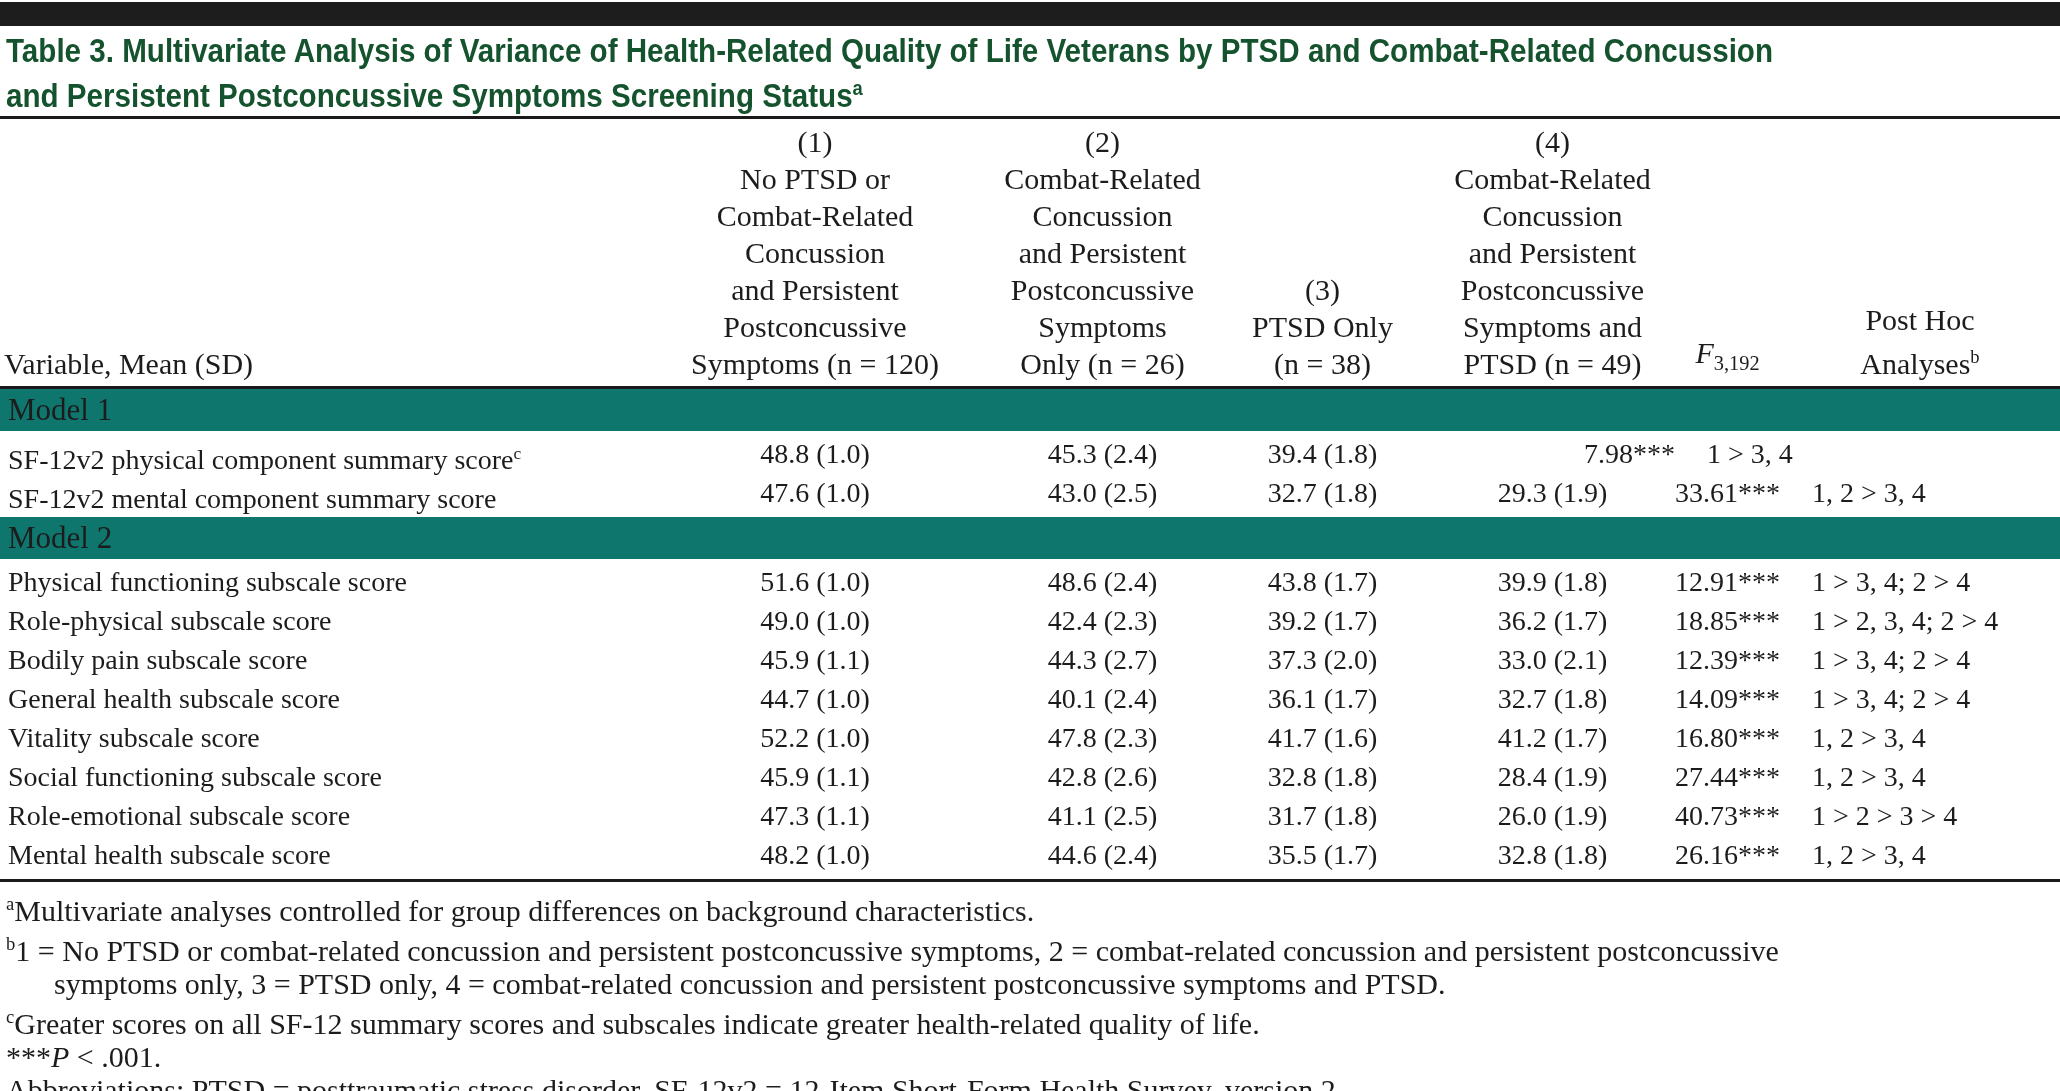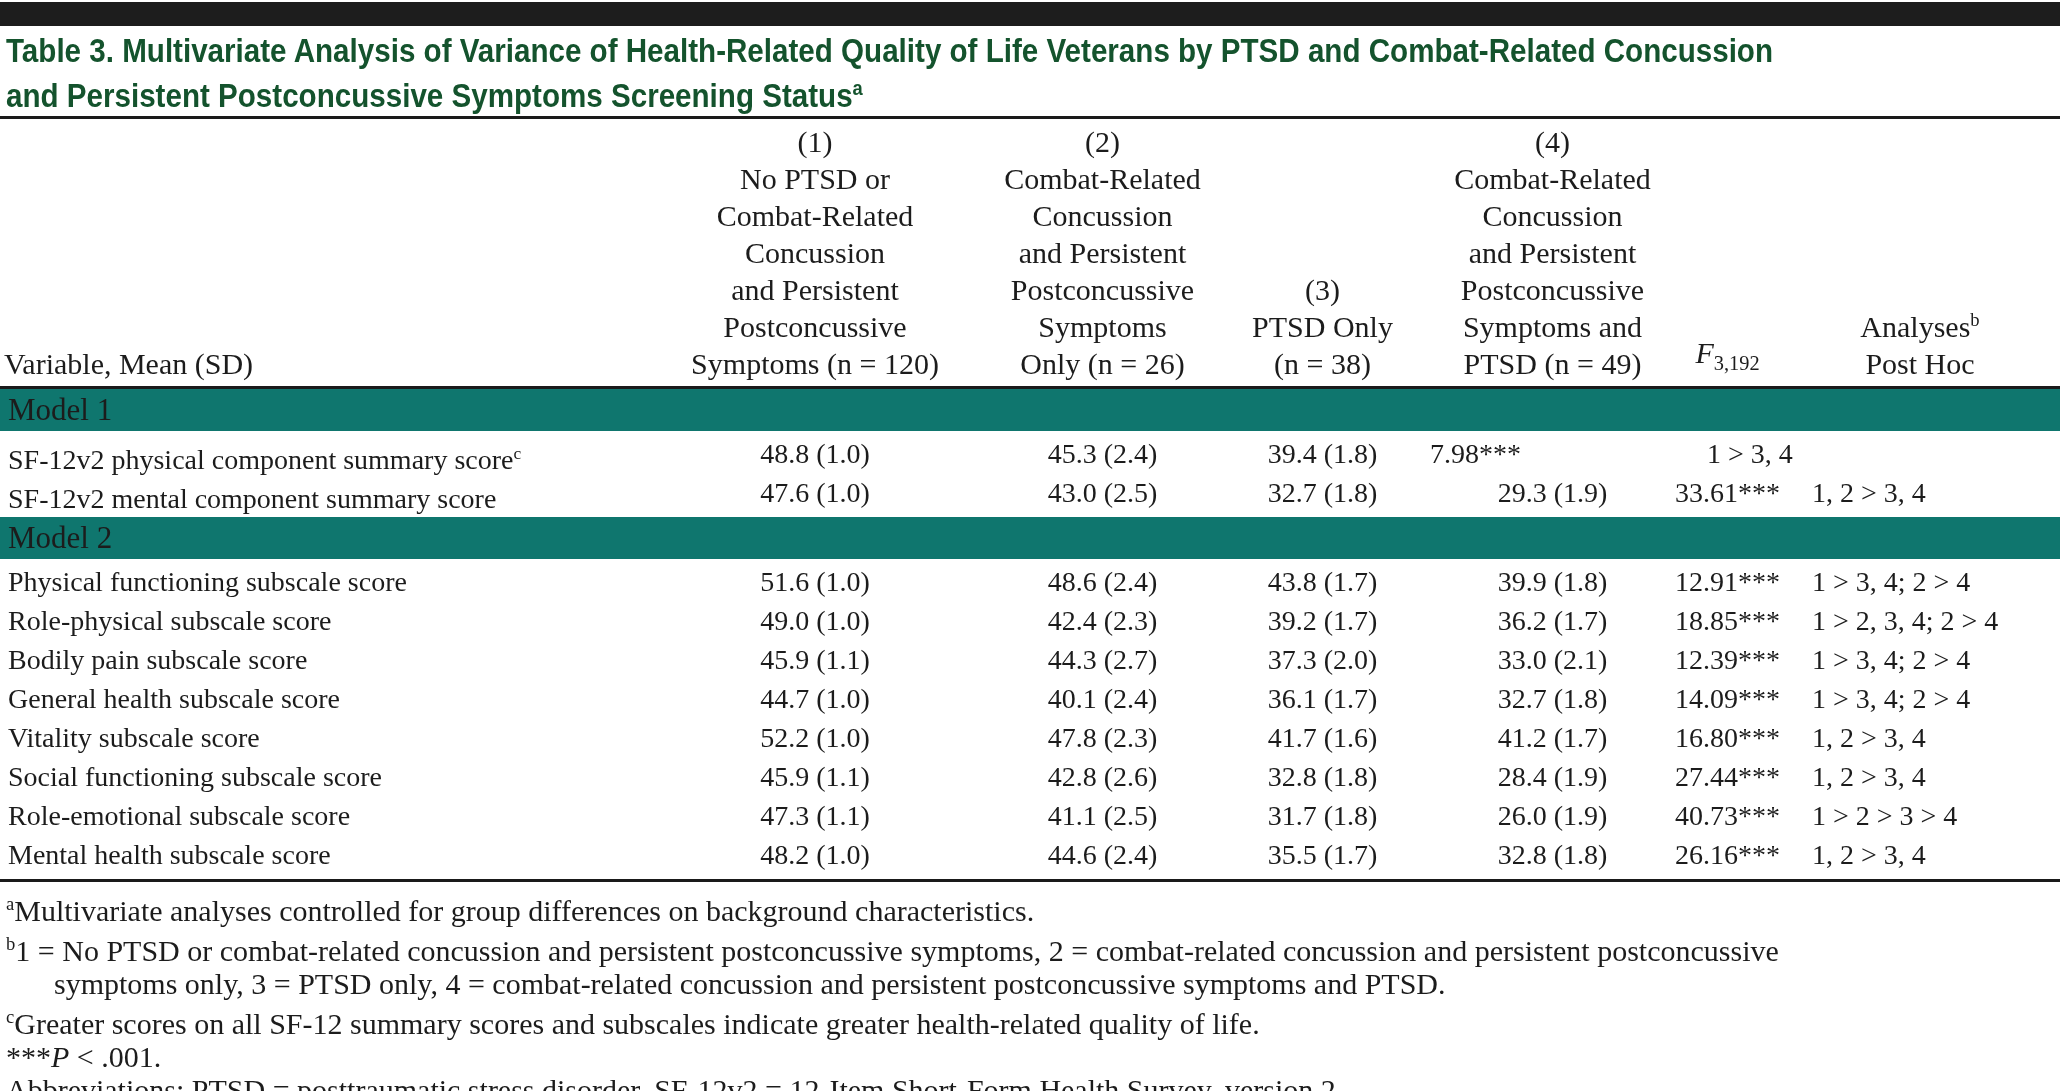--- a/index.html
+++ b/index.html
@@ -46,21 +46,21 @@
     font-size:31px;
     padding-left:8px;
     width:2060px;
   }
 
   .rows { padding:3px 0 5px 0; }
   .trow { height:39px; line-height:39px; font-size:28px; }
   .trow sup { font-size:0.62em; }
   .c1 { text-align:left; padding-left:8px; white-space:nowrap; }
   .c2, .c3, .c4, .c5 { text-align:center; white-space:nowrap; }
-  .c6 { text-align:left; white-space:nowrap; }
+  .c6 { text-align:right; white-space:nowrap; }
   .c7 { text-align:left; padding-left:32px; white-space:nowrap; }
 
   .footnotes { padding:5px 0 2px 6px; font-size:30px; line-height:33px; }
   .fn { white-space:nowrap; }
   .fn sup { font-size:0.62em; }
   .fn .indent { padding-left:48px; }
   .fn i { font-style:italic; }
 </style>
 </head>
 <body>
@@ -103,22 +103,22 @@
     <div>(4)</div>
     <div>Combat-Related</div>
     <div>Concussion</div>
     <div>and Persistent</div>
     <div>Postconcussive</div>
     <div>Symptoms and</div>
     <div>PTSD (n = 49)</div>
   </div>
   <div class="hc"><span class="fsym">F</span><sub>3,192</sub></div>
   <div class="hc">
+    <div>Post Hoc</div>
     <div><span>Analyses</span><sup>b</sup></div>
-    <div>Post Hoc</div>
   </div>
 </div>
 
 <div class="rule"></div>
 
 <div class="band">Model 1</div>
 
 <div class="rows">
   <div class="grid trow">
     <div class="c1"><span>SF-12v2 physical component summary score</span><sup>c</sup></div>

